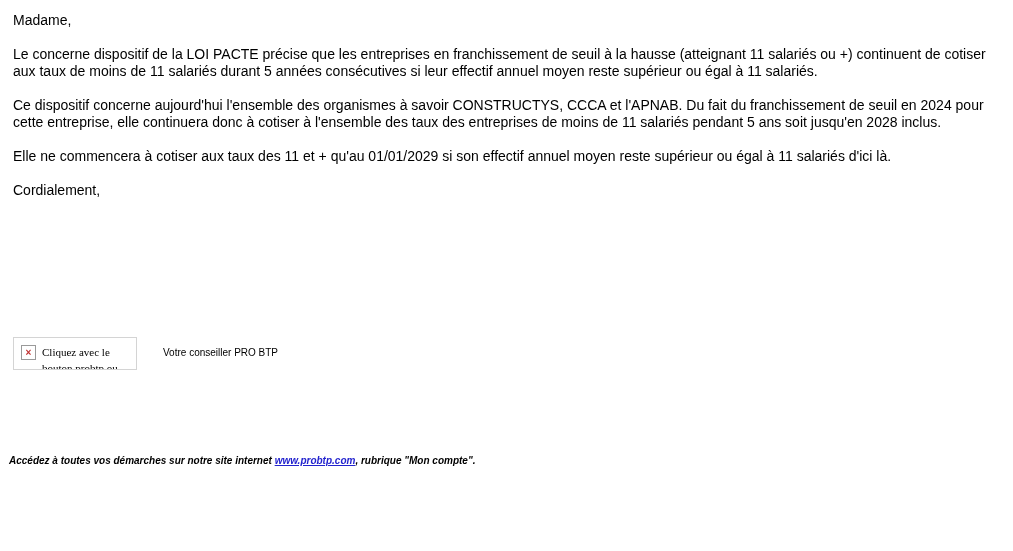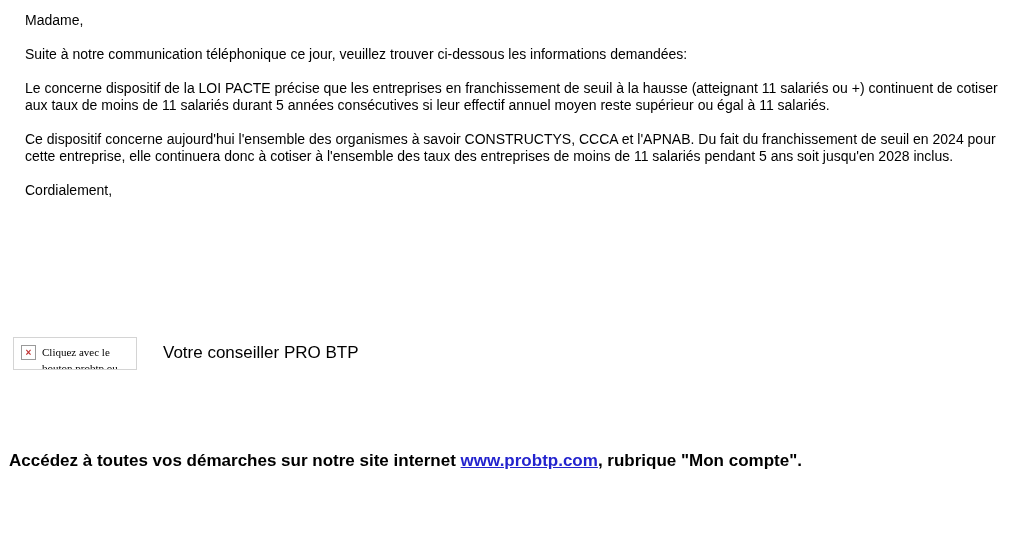--- a/index.html
+++ b/index.html
@@ -14,21 +14,21 @@
     color:#000000;
   }
   .email-body {
     position:absolute;
     left:9px;
     top:12px;
     width:1000px;
     font-size:14px;
     line-height:17px;
   }
-  .email-body p { margin:0 0 17px 16px; }
+  .email-body p { margin:0 0 17px 4px; }
   .bold { font-weight:normal; }
 
   
   .broken-img {
     position:absolute;
     left:13px;
     top:337px;
     width:124px;
     height:33px;
     background:#ffffff;
@@ -58,49 +58,50 @@
     line-height:16px;
     white-space:nowrap;
     color:#000000;
     font-family:Liberation Serif, serif;
   }
 
   .signature-name {
     position:absolute;
     left:163px;
     top:344px;
-    font-size:17px;
+    font-size:10px;
     line-height:18px;
     color:#000000;
   }
 
   .footer-line {
     position:absolute;
     left:9px;
     top:452px;
-    font-size:17px;
+    font-size:10px;
     line-height:18px;
     font-weight:bold;
+    font-style:italic;
     white-space:nowrap;
   }
   .footer-link {
     text-decoration:underline;
     cursor:pointer;
   }
 </style>
 </head>
 <body>
 
 <div class="page">
 
   <div class="email-body">
     <p>Madame,</p>
-    <p>Suite à notre communication téléphonique ce jour, veuillez trouver ci-dessous les informations demandées:</p>
     <p><span>Le concerne dispositif de la </span><span class="bold">LOI PACTE</span><span> précise que les entreprises en franchissement de seuil à la hausse (atteignant 11 salariés ou +) continuent de cotiser aux taux de moins de 11 salariés durant 5 années consécutives si leur effectif annuel moyen reste supérieur ou égal à 11 salariés.</span></p>
     <p>Ce dispositif concerne aujourd'hui l'ensemble des organismes à savoir CONSTRUCTYS, CCCA et l'APNAB. Du fait du franchissement de seuil en 2024 pour cette entreprise, elle continuera donc à cotiser à l'ensemble des taux des entreprises de moins de 11 salariés pendant 5 ans soit jusqu'en 2028 inclus.</p>
+    <p>Elle ne commencera à cotiser aux taux des 11 et + qu'au 01/01/2029 si son effectif annuel moyen reste supérieur ou égal à 11 salariés d'ici là.</p>
     <p>Cordialement,</p>
   </div>
 
   <div class="broken-img">
     <span class="x-box" style="color: rgb(192, 48, 48);">
         <span id="x-glyph">×</span>
       </span>
     <span class="broken-text"><span>Cliquez avec le</span><br><span>bouton probtp ou</span></span>
   </div>
 

